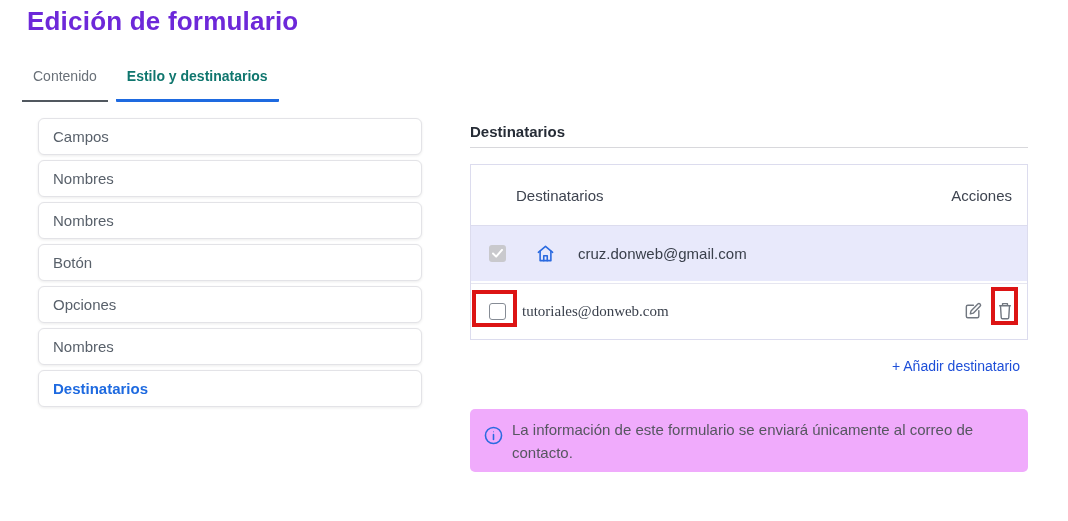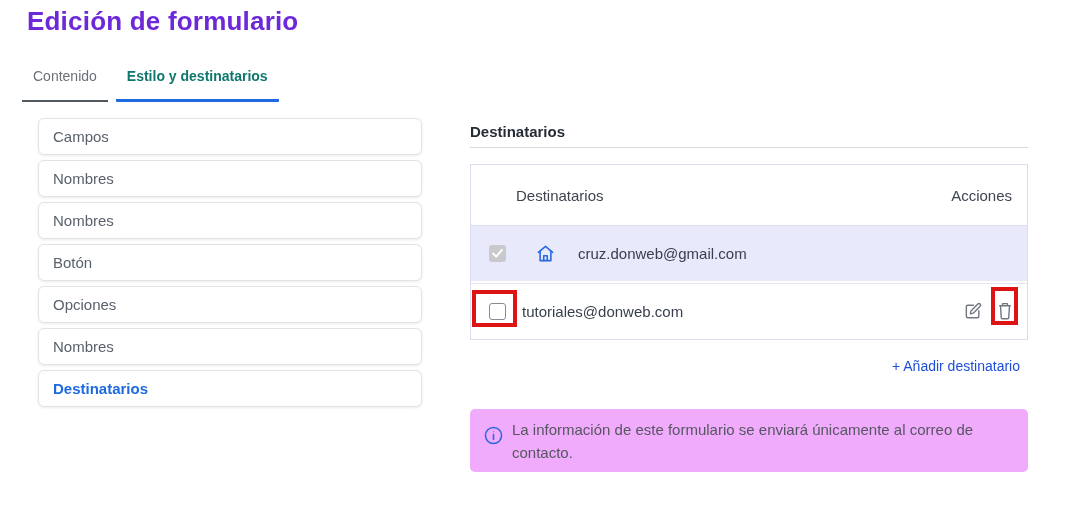--- a/index.html
+++ b/index.html
@@ -51,20 +51,21 @@
   .t-header .h-actions { margin-left:auto; padding-right:15px; }
   .t-row { display:flex; align-items:center; font-size:15px; color:#3a404c; }
   .row-primary {
     height:56px; background:#e8e9fb; border-top:1px solid #dcdcee;
     padding-left:18px;
     gap:16px;
   }
   .row-normal {
     height:58px; border-top:2px solid #ffffff; padding-left:18px;
     box-shadow:inset 0 1px 0 #e6e6f0;
+    font-family:Liberation Serif, serif;
   }
   .checkbox {
     width:17px; height:17px; border-radius:3px; flex:none;
     display:flex; align-items:center; justify-content:center;
   }
   .checkbox.checked-disabled { background:#c9c9cd; }
   .checkbox.unchecked { background:#fff; border:1.5px solid #868c95; }
   .home-icon { margin-left:14px; flex:none; display:flex; }
   .row-primary .email { margin-left:7px; }
   .row-normal .email { margin-left:16px; }

